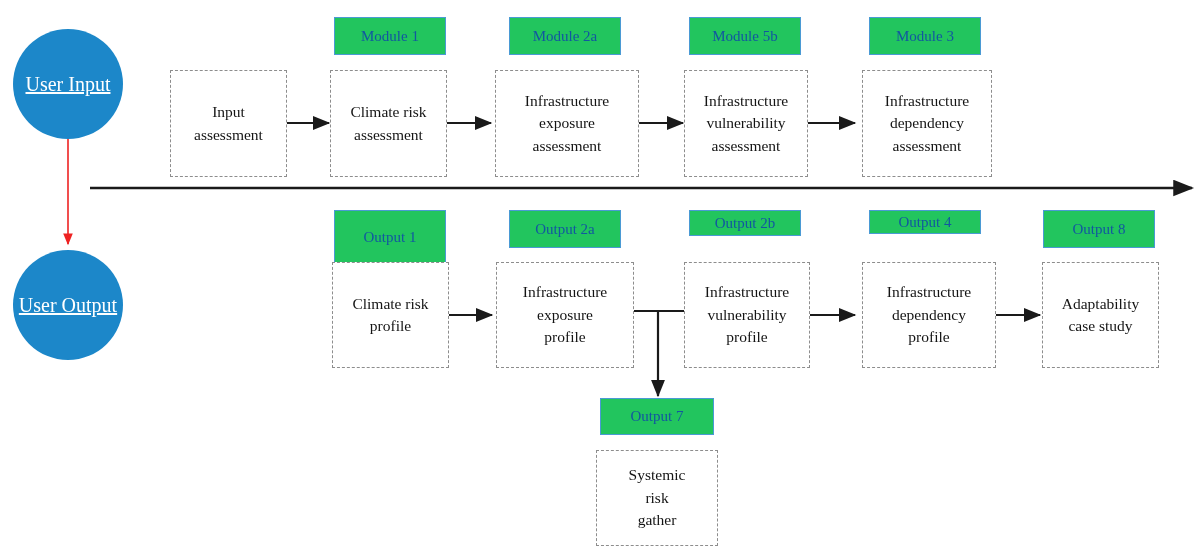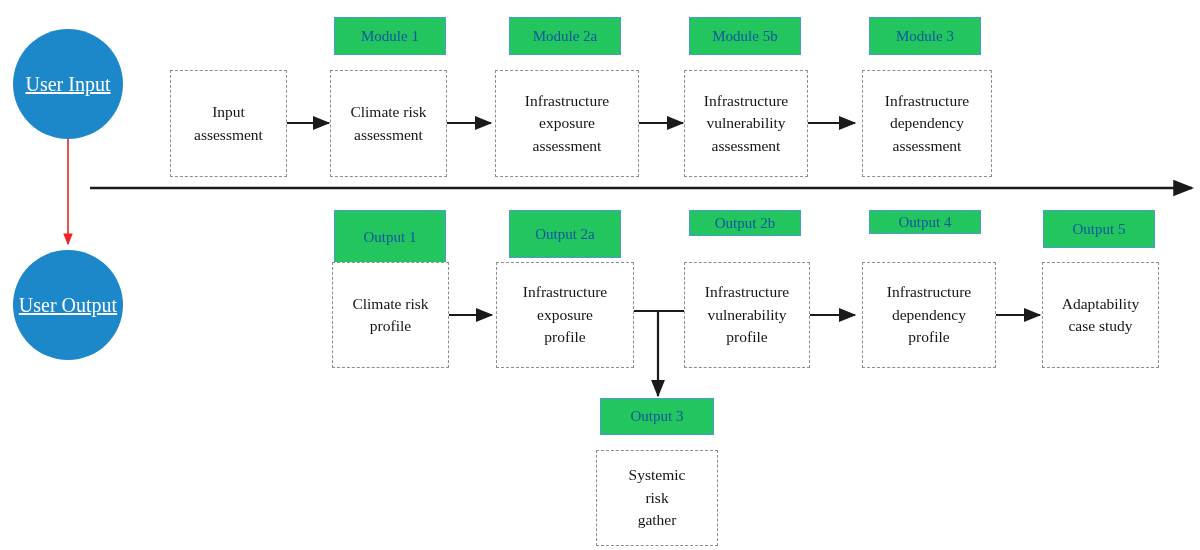--- a/index.html
+++ b/index.html
@@ -168,31 +168,31 @@
     </div>
   </div>
 
   <svg id="wires-front" viewBox="0 0 1200 550">
     <line x1="90" y1="188" x2="1192" y2="188" stroke="#1a1a1a" stroke-width="2.6" marker-end="url(#ahbig)"></line>
   </svg>
 
   <div class="chip" style="left:334px; top:210px; width:112px; height:54px;">
     <span>Output 1</span>
   </div>
-  <div class="chip" style="left:509px; top:210px; width:112px; height:48px;">
+  <div class="chip" style="left:509px; top:210px; width:112px; height:38px;">
     <span>Output 2a</span>
   </div>
   <div class="chip" style="left:689px; top:210px; width:112px; height:26px;text-align:right;">
     <span>Output 2b</span>
   </div>
   <div class="chip" style="left:869px; top:210px; width:112px; height:24px;">
     <span>Output 4</span>
   </div>
   <div class="chip" style="left:1043px; top:210px; width:112px; height:38px;">
-    <span>Output 5</span>
+    <span>Output 8</span>
   </div>
 
   <div class="dbox" style="left:332px; top:262px; width:117px; height:106px;">
     <div>
       <span>Climate risk</span>
       <span>profile</span>
     </div>
   </div>
   <div class="dbox" style="left:496px; top:262px; width:138px; height:106px;">
     <div>
@@ -216,21 +216,21 @@
     </div>
   </div>
   <div class="dbox" style="left:1042px; top:262px; width:117px; height:106px;align-items:center;">
     <div>
       <span>Adaptability</span>
       <span>case study</span>
     </div>
   </div>
 
   <div class="chip" style="left:600px; top:398px; width:114px; height:37px;">
-    <span>Output 3</span>
+    <span>Output 7</span>
   </div>
   <div class="dbox" style="left:596px; top:450px; width:122px; height:96px;">
     <div>
       <span>Systemic</span>
       <span>risk</span>
       <span>gather</span>
     </div>
   </div>
 
 </div>

